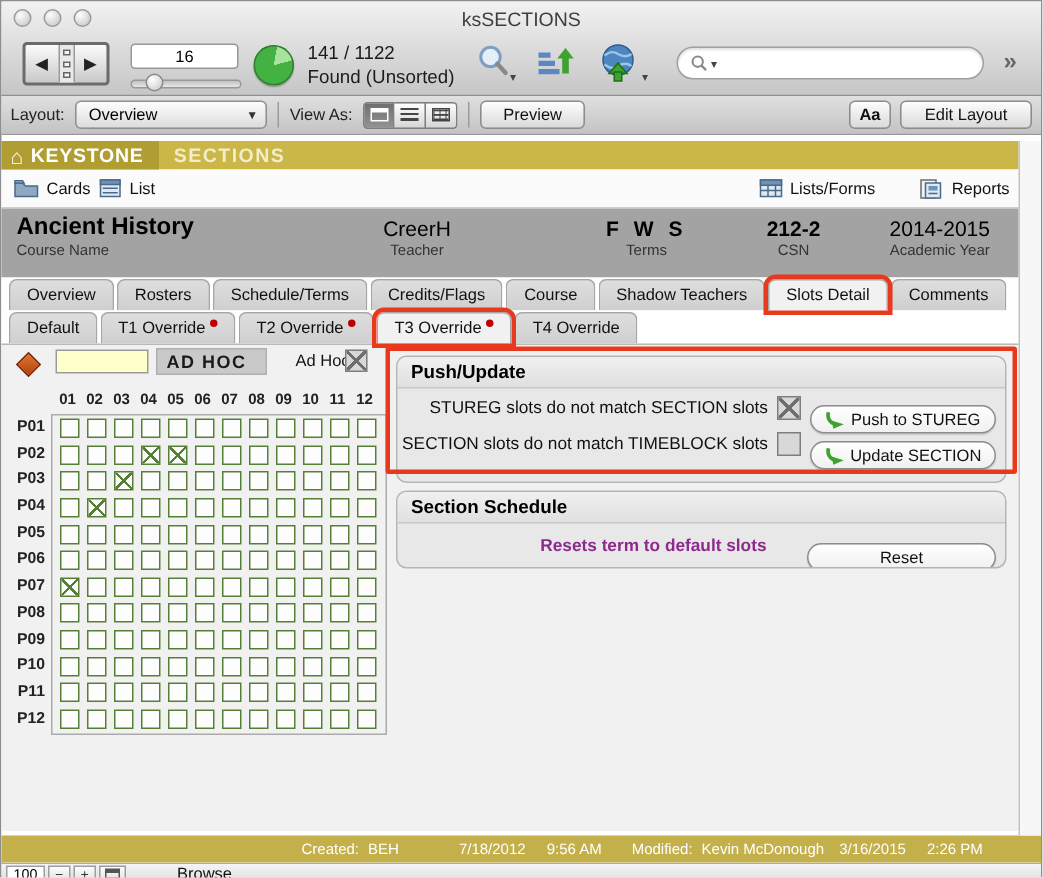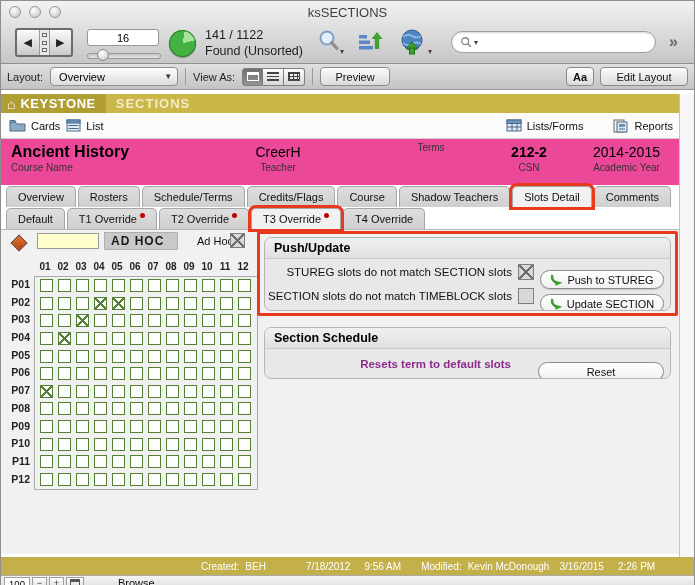--- a/index.html
+++ b/index.html
@@ -53,21 +53,21 @@
   .content{position:relative;height:481px;background:#fff;}
   .scrolltrack{position:absolute;top:0;right:0;width:15px;bottom:18px;background:#f7f7f7;border-left:1px solid #c3c3c3;box-sizing:border-box;}
   .brandbar{margin-top:4px;height:19px;background:#cbb747;display:flex;align-items:center;width:680px;}
   .brandbox{height:19px;background:#b09e33;display:flex;align-items:center;padding:0 10px 0 6px;gap:5px;}
   .home-icon{color:#fff;font-size:14px;line-height:14px;}
   .brand-name{color:#fff;font-weight:bold;font-size:13px;letter-spacing:.5px;}
   .module-name{color:#f2ecca;font-weight:bold;font-size:13px;letter-spacing:1px;margin-left:10px;}
   .navrow{height:26px;border-bottom:1px solid #cfcfcf;display:flex;align-items:center;padding:0 8px;gap:6px;width:680px;box-sizing:border-box;background:#fbfbfb;}
   .navbtn{display:flex;align-items:center;gap:5px;font-size:11px;color:#111;}
   .nav-spacer{flex:1;}
-  .recordheader{height:46px;position:relative;background:#ec4899;}
+  .recordheader{height:46px;position:relative;background:#a3a3a3;}
   .field-group{position:absolute;text-align:center;}
   .field-group .field-value{font-size:14px;color:#000;line-height:20px;}
   .field-group .field-label{font-size:10px;color:#333;line-height:12px;}
   .field-group.emph .field-value{font-weight:bold;}
   .field-group.large .field-value{font-size:16px;text-align:left;}
   .field-group.large{text-align:left;}
   .fg-0{left:10px;top:3px;}
   .fg-1{left:217px;top:3px;width:120px;}
   .fg-2{left:370px;top:3px;width:120px;letter-spacing:0;}
   .fg-2 .field-value{letter-spacing:3px;font-weight:bold;}
@@ -97,21 +97,21 @@
   .row-labels{position:absolute;left:0;top:46px;width:29px;}
   .row-l{height:17.7px;line-height:17.7px;text-align:right;font-size:10.5px;font-weight:bold;color:#222;}
   .gridbox{position:absolute;left:33px;top:46px;width:224px;height:214px;border:1px solid #ababab;box-sizing:border-box;background:#f1f1f1;}
   .grid-row{height:17.6px;display:flex;align-items:center;padding-left:5px;}
   .cb{width:13px;height:13px;border:1px solid #567f36;margin-right:5px;background-color:#fdfdfd;box-sizing:border-box;}
 
   
   .annotation-rect{position:absolute;left:256px;top:1px;width:421px;height:85px;border:3px solid #e8391d;border-radius:2px;pointer-events:none;z-index:4;box-sizing:border-box;}
   .gpanel{position:absolute;left:263px;width:407px;background:#e8e8e8;border:1px solid #b5b5b5;border-radius:7px;box-sizing:border-box;overflow:hidden;}
   .gpanel-hd{height:20px;background:linear-gradient(#f0f0f0,#e0e0e0);border-bottom:1px solid #c8c8c8;font-size:12.5px;font-weight:bold;color:#000;line-height:20px;padding-left:9px;}
-  .push-panel{top:7px;height:74px;}
+  .push-panel{top:7px;height:85px;}
   .sched-panel{top:97px;height:52px;}
   .pu-row{display:flex;align-items:center;height:22px;margin:2px 6px 0 0;}
   .pu-label{flex:1;text-align:right;font-size:11.5px;color:#111;}
   .pu-cbx{width:16px;height:16px;margin:0 6px;flex:0 0 auto;}
   .pill-btn{border:1px solid #8c8c8c;border-radius:10px;background:linear-gradient(#ffffff,#f0f0f0);box-shadow:0 1px 1px rgba(0,0,0,.15);font-size:11px;color:#111;font-family:"Liberation Sans",sans-serif;height:19px;display:inline-flex;align-items:center;justify-content:center;gap:4px;box-sizing:border-box;margin-top:15px;}
   .pu-btn{width:124px;}
   .sched-row{display:flex;align-items:center;height:24px;margin:3px 6px 0 0;justify-content:flex-end;gap:27px;}
   .sched-hint{font-size:11.5px;font-weight:bold;color:#8d2b8d;}
   .reset-btn{width:126px;}
 
@@ -272,20 +272,21 @@
     <div class="recordheader">
         <div class="field-group fg-0 emph large">
           <div class="field-value">Ancient History</div>
           <div class="field-label">Course Name</div>
         </div>
         <div class="field-group fg-1">
           <div class="field-value">CreerH</div>
           <div class="field-label">Teacher</div>
         </div>
         <div class="field-group fg-2">
+          <div class="field-value">F W S</div>
           <div class="field-label">Terms</div>
         </div>
         <div class="field-group fg-3 emph">
           <div class="field-value">212-2</div>
           <div class="field-label">CSN</div>
         </div>
         <div class="field-group fg-4">
           <div class="field-value">2014-2015</div>
           <div class="field-label">Academic Year</div>
         </div>

